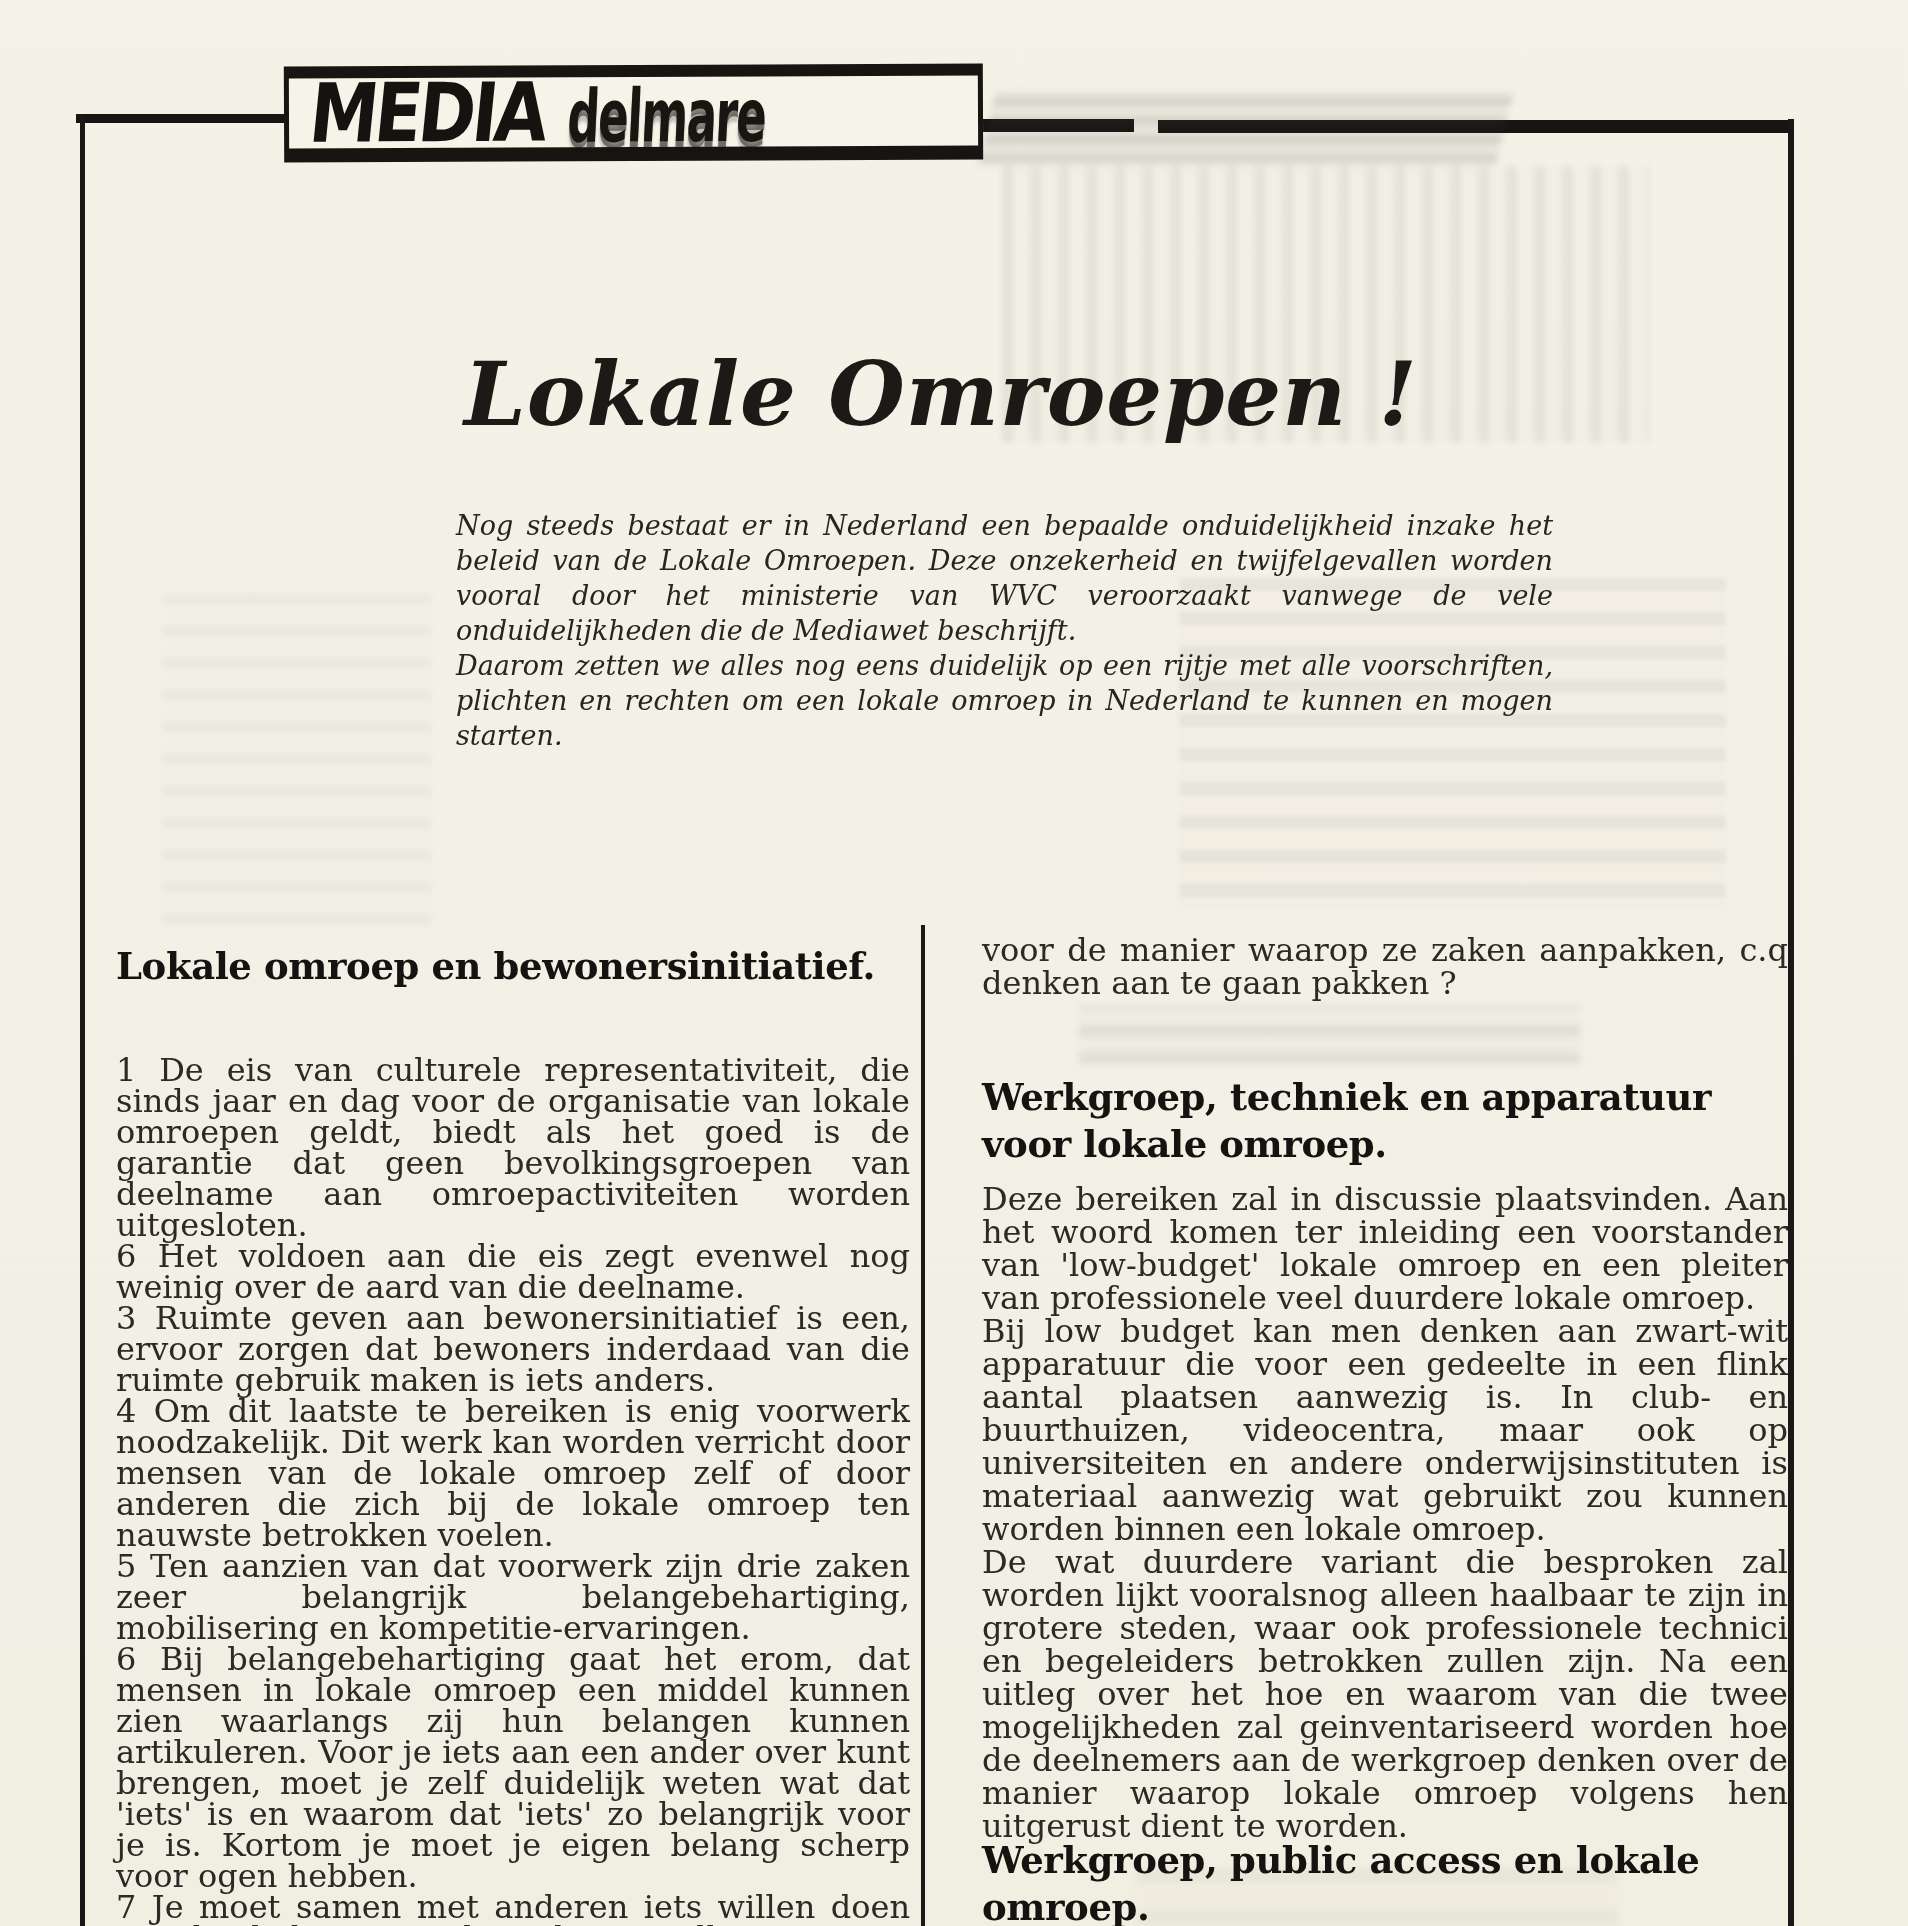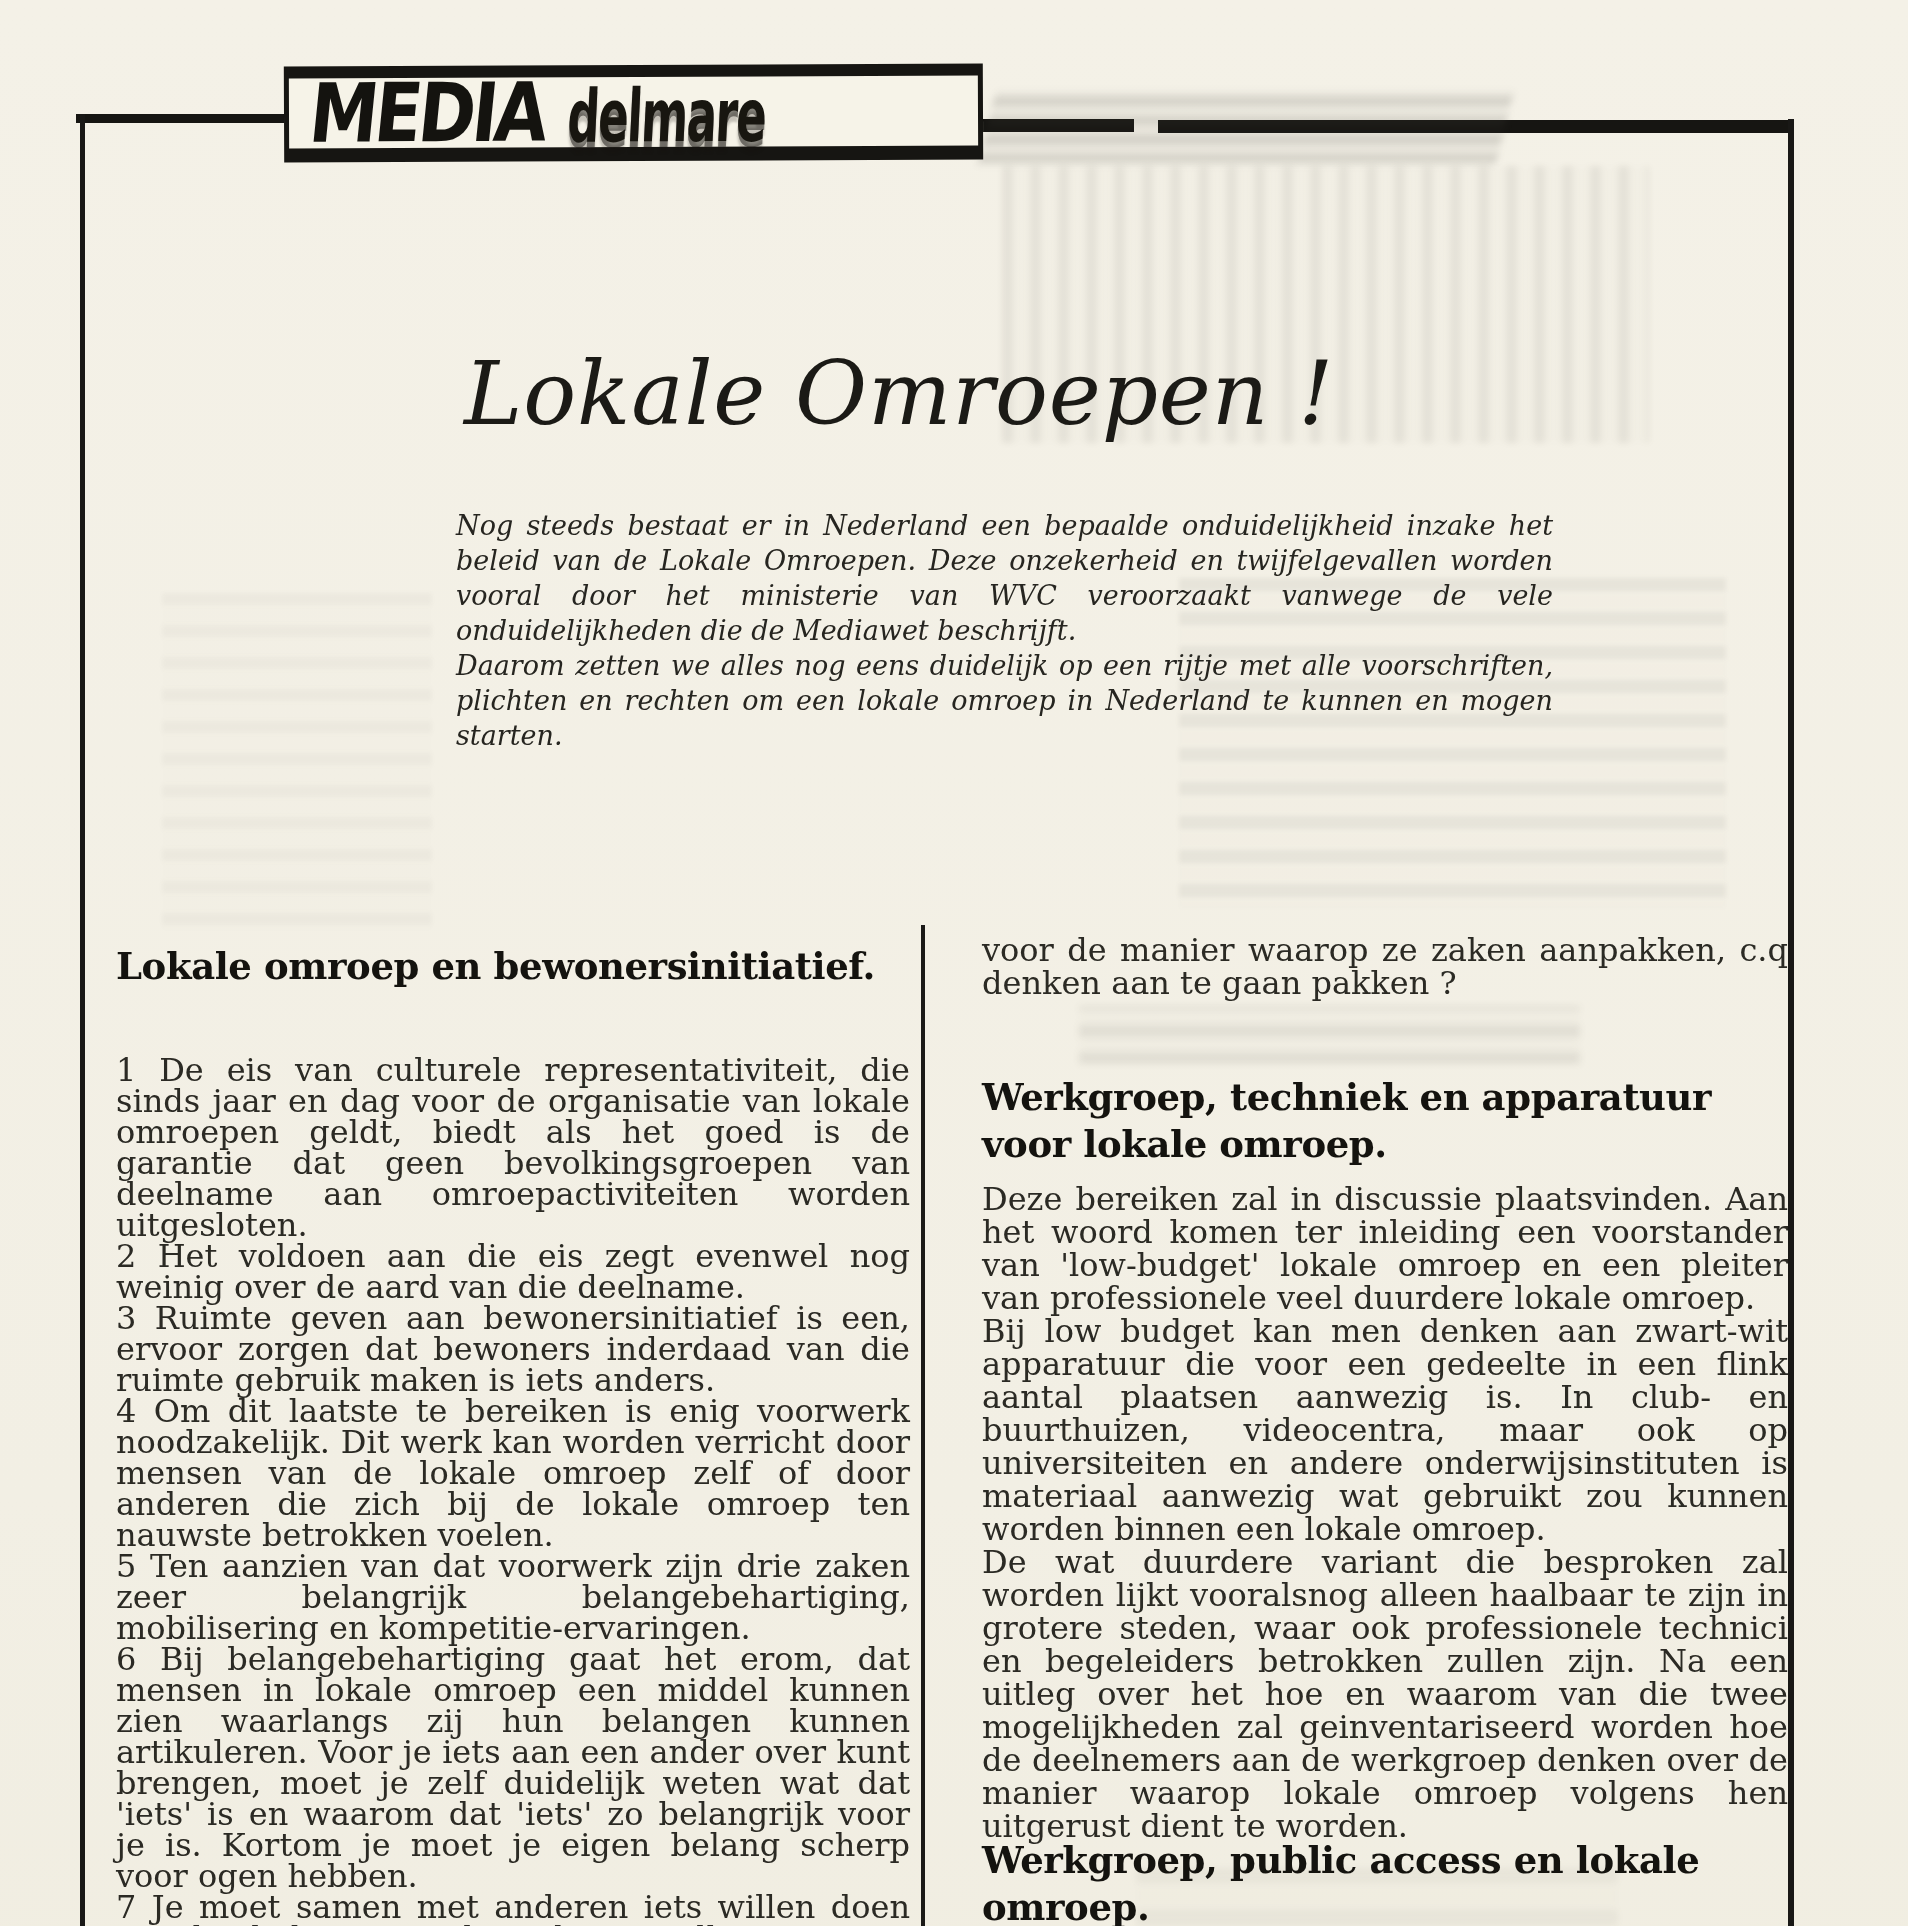--- a/index.html
+++ b/index.html
@@ -34,21 +34,21 @@
   }
   .logo-delmare{
     font-family:"DejaVu Sans", sans-serif;font-weight:bold;font-size:45px;line-height:1;
     letter-spacing:-1.5px;color:#181610;transform:skewX(-3deg) scaleY(1.62) translateY(2.3px);transform-origin:center;
     text-shadow:0 3.5px 0.4px rgba(22,20,15,.5),0 7px 1.9px rgba(22,20,15,.22);
   }
 
   
   .article-title{
     position:absolute;left:464px;top:346px;margin:0;
-    font-size:88px;line-height:1.1;font-style:italic;font-weight:normal;
+    font-size:88px;line-height:1.1;font-style:italic;font-weight:bold;
     color:#1b1a16;letter-spacing:0.8px;white-space:nowrap;z-index:4;text-align:center;
   }
   .intro{
     position:absolute;left:456px;top:508px;width:1097px;
     font-size:27px;line-height:35px;text-align:justify;color:#262520;z-index:4;
   }
   .intro p{margin:0;font-style:italic;}
 
   
   .col-heading{
@@ -113,21 +113,21 @@
 
   <h1 class="article-title">Lokale Omroepen !</h1>
   <div class="intro">
     <p>Nog steeds bestaat er in Nederland een bepaalde onduidelijkheid inzake het beleid van de Lokale Omroepen. Deze onzekerheid en twijfelgevallen worden vooral door het ministerie van WVC veroorzaakt vanwege de vele onduidelijkheden die de Mediawet beschrijft.</p>
     <p>Daarom zetten we alles nog eens duidelijk op een rijtje met alle voorschriften, plichten en rechten om een lokale omroep in Nederland te kunnen en mogen starten.</p>
   </div>
 
   <h2 class="col-heading left-heading">Lokale omroep en bewonersinitiatief.</h2>
   <div class="body-text left-items">
     <p>1  De eis van culturele representativiteit, die sinds jaar en dag voor de organisatie van lokale omroepen geldt, biedt als het goed is de garantie dat geen bevolkingsgroepen van deelname aan omroepactiviteiten worden uitgesloten.</p>
-    <p>2  Het voldoen aan die eis zegt evenwel nog weinig over de aard van die deelname.</p>
+    <p>6  Het voldoen aan die eis zegt evenwel nog weinig over de aard van die deelname.</p>
     <p>3  Ruimte geven aan bewonersinitiatief is een, ervoor zorgen dat bewoners inderdaad van die ruimte gebruik maken is iets anders.</p>
     <p>4  Om dit laatste te bereiken is enig voorwerk noodzakelijk. Dit werk kan worden verricht door mensen van de lokale omroep zelf of door anderen die zich bij de lokale omroep ten nauwste betrokken voelen.</p>
     <p>5  Ten aanzien van dat voorwerk zijn drie zaken zeer belangrijk belangebehartiging, mobilisering en kompetitie-ervaringen.</p>
     <p>6  Bij belangebehartiging gaat het erom, dat mensen in lokale omroep een middel kunnen zien waarlangs zij hun belangen kunnen artikuleren. Voor je iets aan een ander over kunt brengen, moet je zelf duidelijk weten wat dat 'iets' is en waarom dat 'iets' zo belangrijk voor je is. Kortom je moet je eigen belang scherp voor ogen hebben.</p>
     <p>7  Je moet samen met anderen iets willen doen om dat belang aan de orde te stellen, je moet ervoor op de been willen komen. Dat betekent dat mensen gemobiliseerd moeten worden om bij elkaar te gaan zitten en om samen over hun inbreng bij lokale omroepen na te denken.</p>
 
   </div>
 
   <div class="body-text right-cont">
     <p>voor de manier waarop ze zaken aanpakken, c.q denken aan te gaan pakken ?</p>

